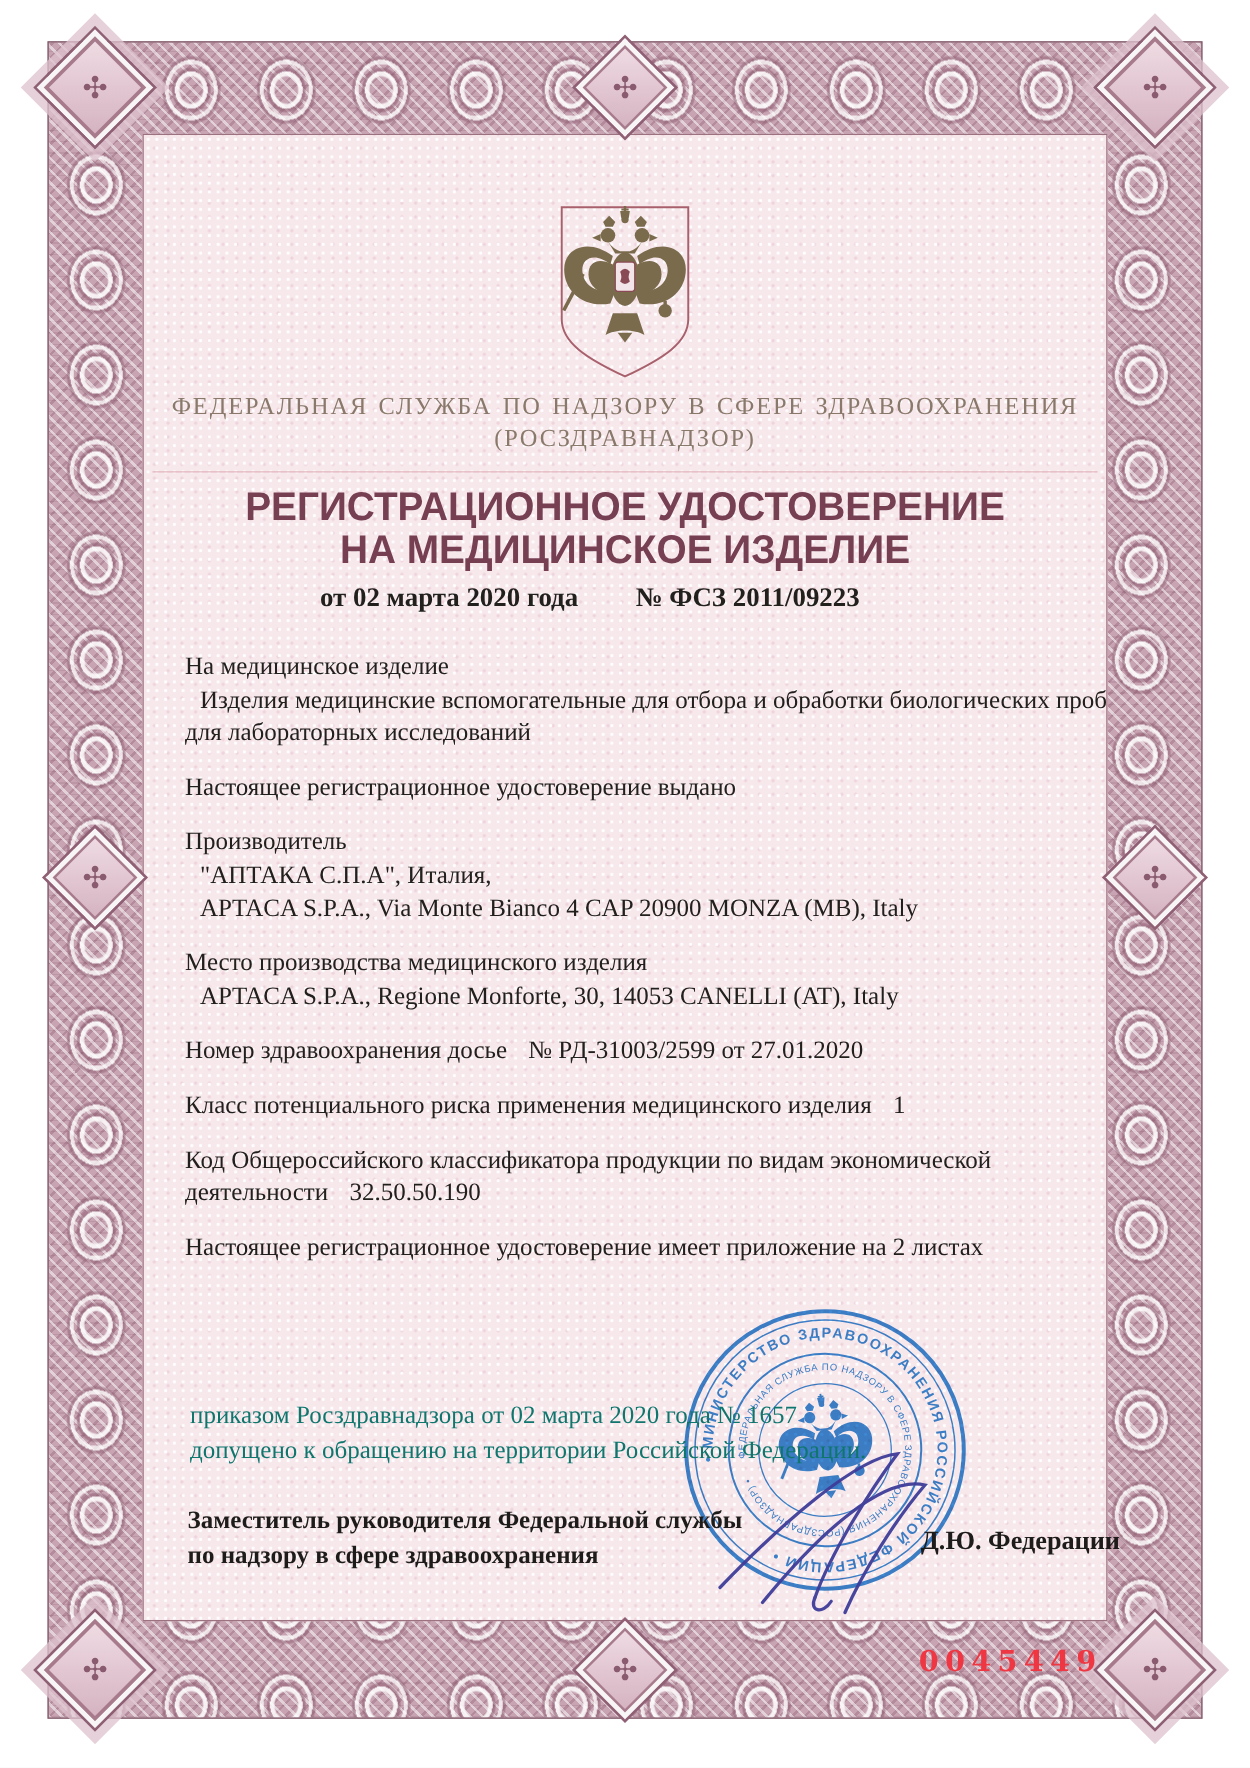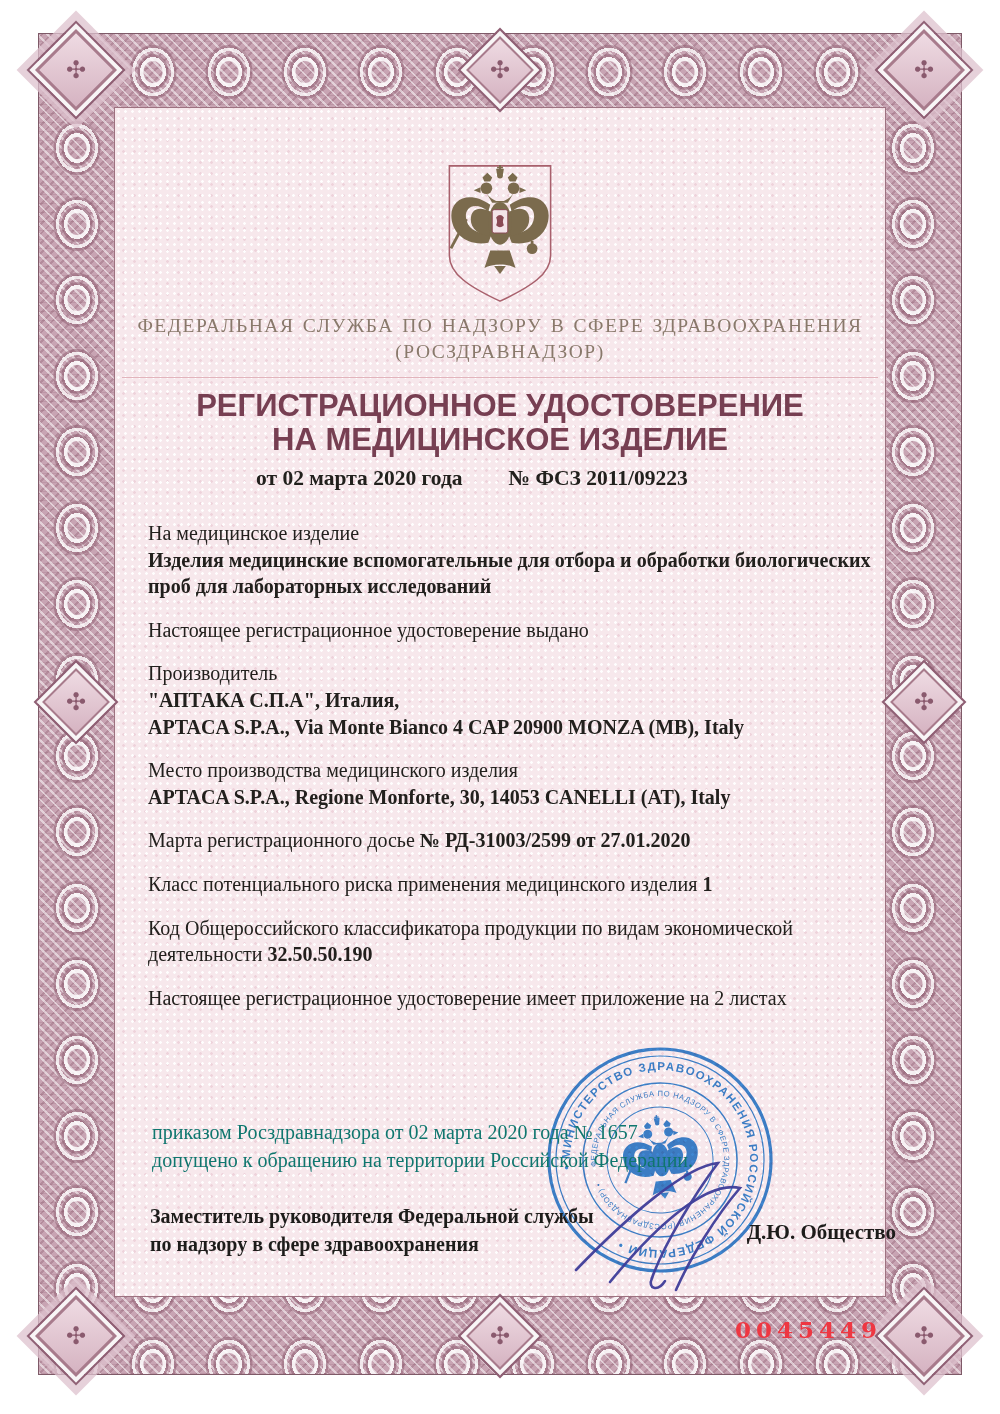--- a/index.html
+++ b/index.html
@@ -62,21 +62,21 @@
     margin:11px 0 0 0;text-align:center;color:#773f52;
     font-family:"Liberation Sans",sans-serif;font-weight:bold;
     font-size:32px;line-height:1.04;letter-spacing:0;
     transform:scaleX(.97);
   }
   .date-row{display:flex;align-items:flex-end;font-weight:bold;font-size:21.5px;}
   .issue-date{margin-left:142px;}
   .cert-number{margin-left:46px;margin-top:10px;}
   .para{margin:0 0 0 34px;width:742px;font-size:20px;line-height:1.33;}
   .para .lbl{font-weight:normal;}
-  .para b{font-weight:bold;}
+  .para b{font-weight:normal;margin-left:12px;}
   .mt1{margin-top:29px;}  .mt2{margin-top:17px;}
   
   .order-text{position:absolute;left:152px;top:1118px;font-size:20px;line-height:1.42;color:#0f766e;}
   .signer-title{position:absolute;left:150px;top:1203px;font-size:20px;line-height:1.38;font-weight:bold;color:#1d1c1a;}
   .signer-name{position:absolute;right:104px;top:1220px;font-size:21px;font-weight:bold;color:#1d1c1a;}
   .serial{
     position:absolute;right:118px;top:1272px;
     font-family:"DejaVu Serif",serif;font-weight:bold;
     font-size:23px;letter-spacing:5px;color:#ee3742;margin-top:44px;
   }
@@ -163,21 +163,21 @@
   <p class="para mt2"><span class="lbl">Настоящее регистрационное удостоверение выдано</span><br>
     </p>
 
   <p class="para mt2"><span class="lbl">Производитель</span><br>
     <b>"АПТАКА С.П.А", Италия,</b><br>
     <b>APTACA S.P.A., Via Monte Bianco 4 CAP 20900 MONZA (MB), Italy</b></p>
 
   <p class="para mt2"><span class="lbl">Место производства медицинского изделия</span><br>
     <b>APTACA S.P.A., Regione Monforte, 30, 14053 CANELLI (AT), Italy</b></p>
 
-  <p class="para mt2"><span class="lbl">Марта регистрационного досье </span><b>№ РД-31003/2599 от 27.01.2020</b></p>
+  <p class="para mt2"><span class="lbl">Номер здравоохранения досье </span><b>№ РД-31003/2599 от 27.01.2020</b></p>
 
   <p class="para mt2"><span class="lbl">Класс потенциального риска применения медицинского изделия </span><b>1</b></p>
 
   <p class="para mt2"><span class="lbl">Код Общероссийского классификатора продукции по видам экономической деятельности </span><b>32.50.50.190</b></p>
 
   <p class="para mt2">Настоящее регистрационное удостоверение имеет приложение на 2 листах</p>
 </div>
 
 <svg class="stamp" viewBox="0 0 240 240">
   <g fill="none" stroke="#2d7ecf">
@@ -212,15 +212,15 @@
 <div class="order-text">
   <div>приказом Росздравнадзора от 02 марта 2020 года № 1657</div>
   <div>допущено к обращению на территории Российской Федерации.</div>
 </div>
 
 <div class="signer-title">
   <div>Заместитель руководителя Федеральной службы</div>
   <div>по надзору в сфере здравоохранения</div>
 </div>
 
-<div class="signer-name">Д.Ю. Общество</div>
+<div class="signer-name">Д.Ю. Федерации</div>
 
 <div class="serial">0045449</div>
 
 </body></html>

